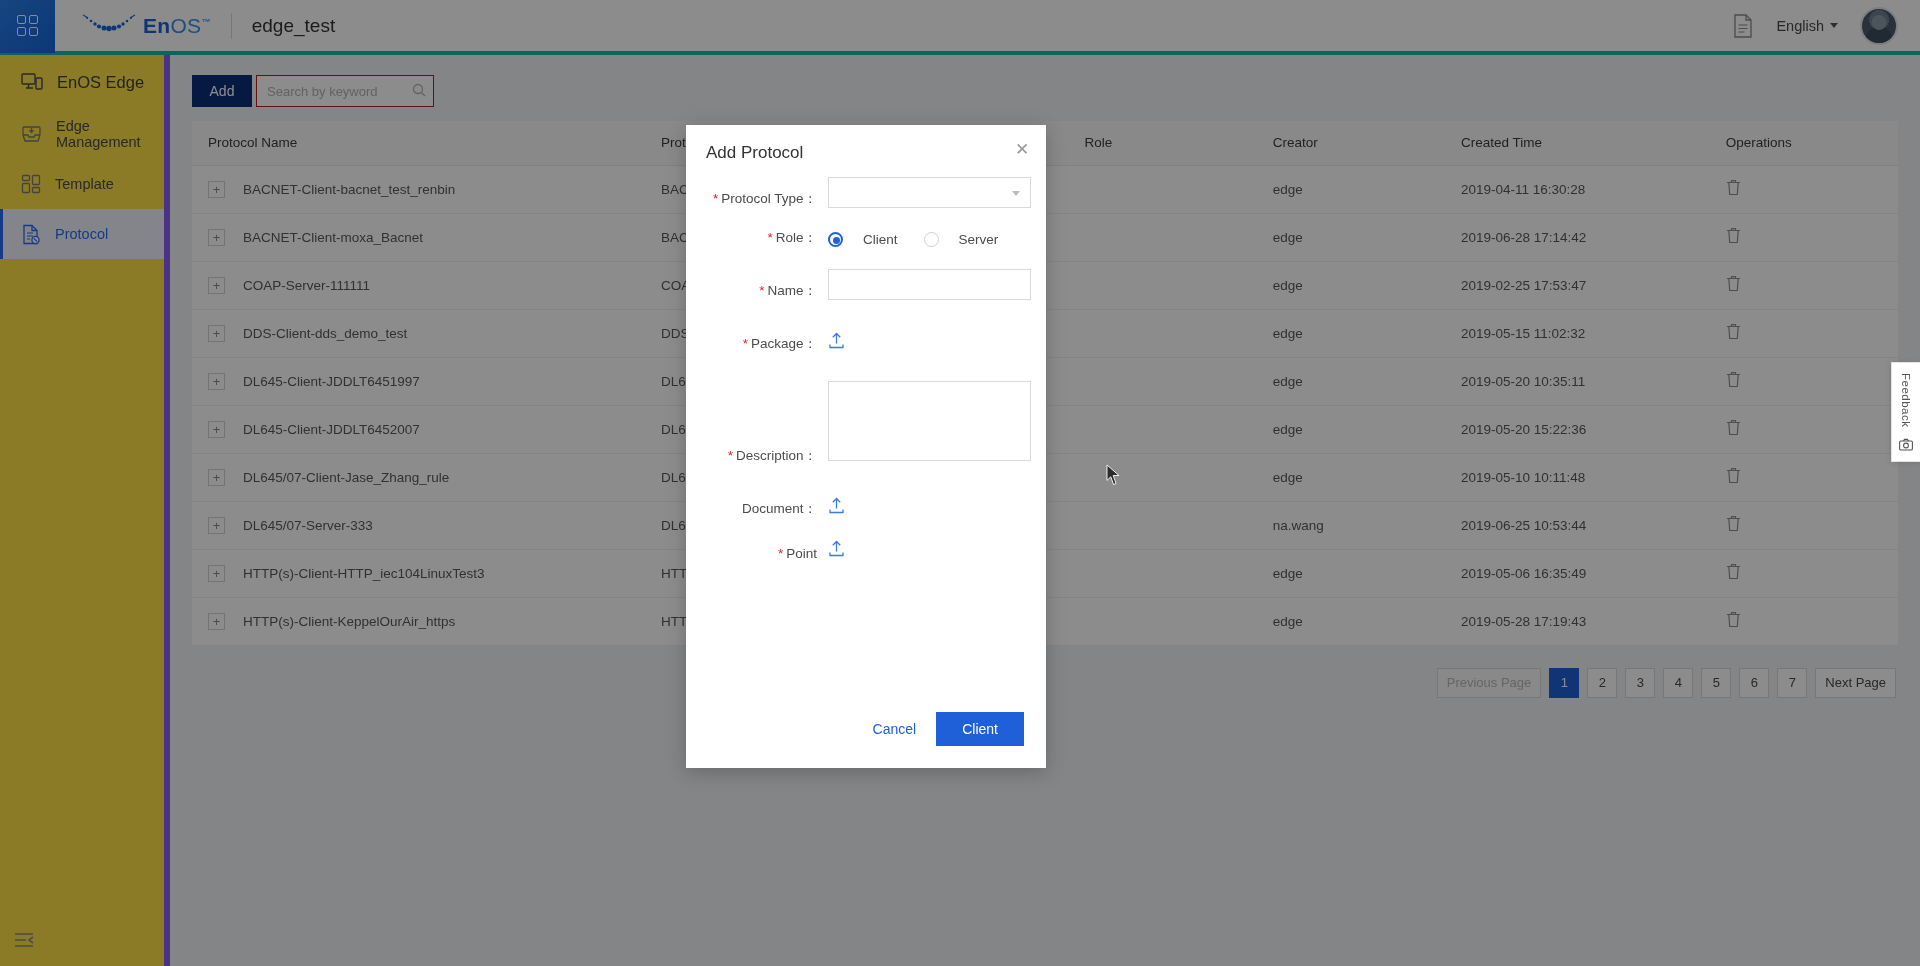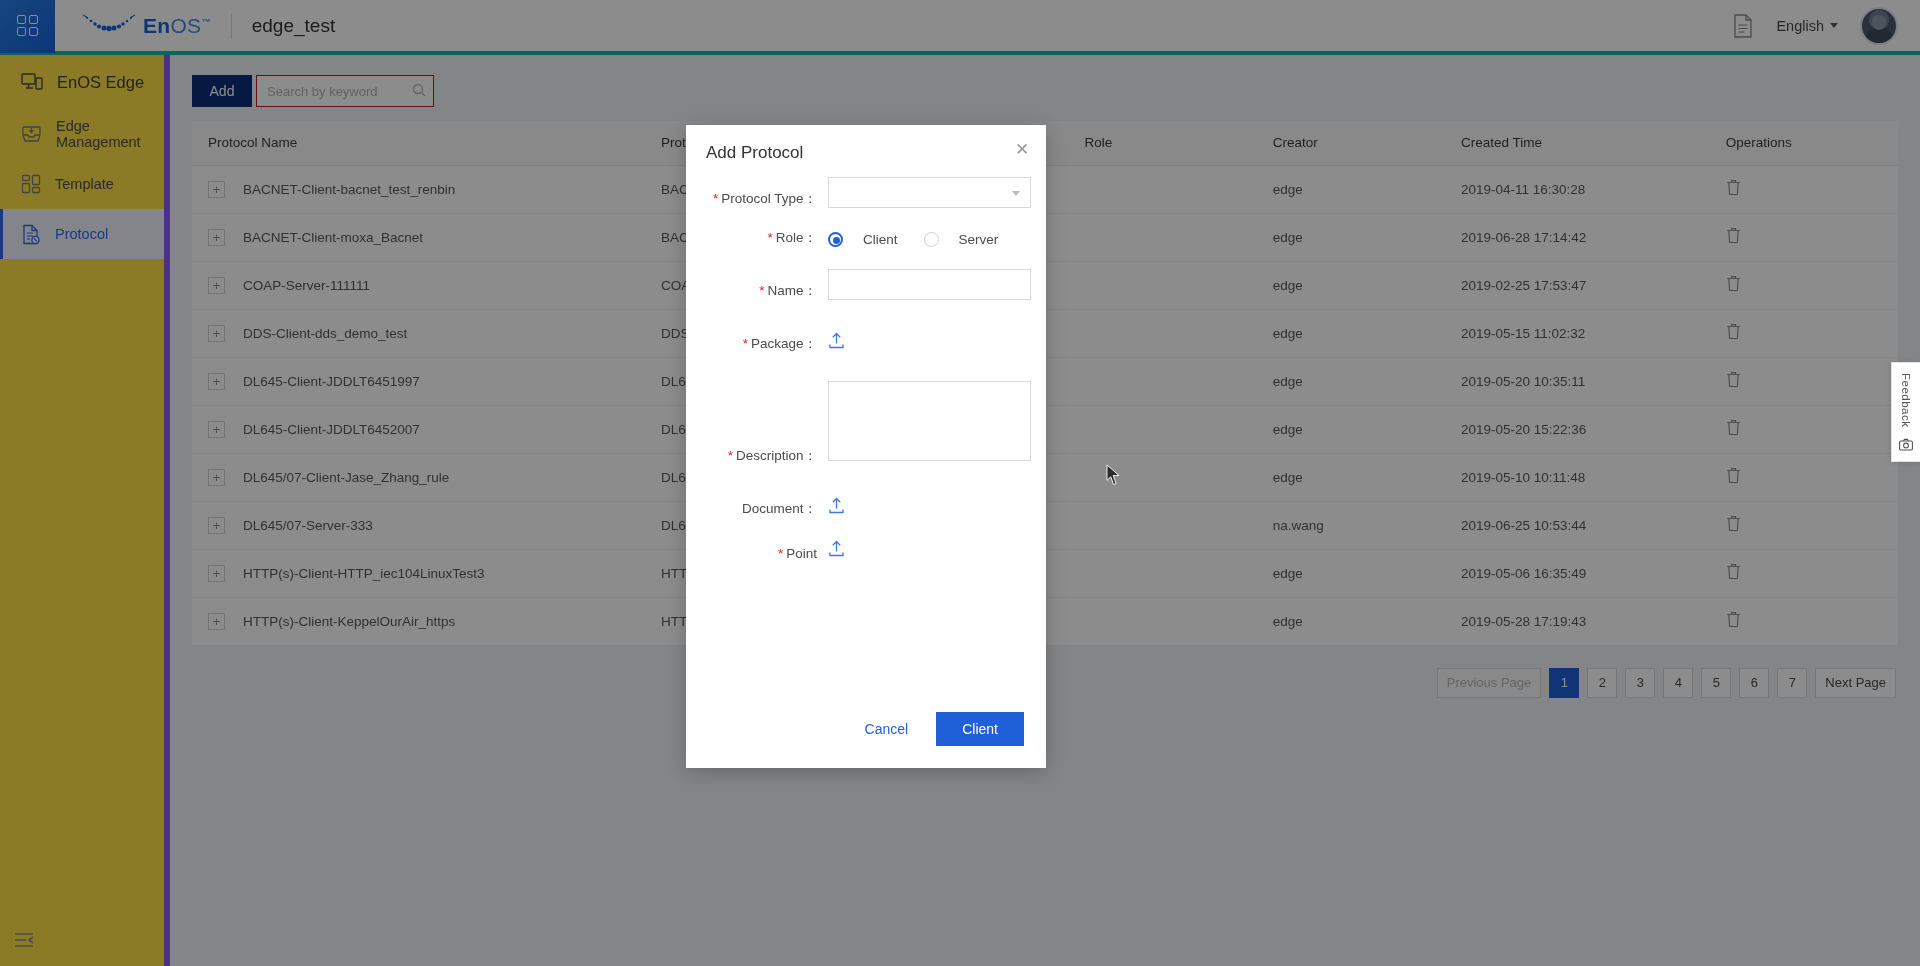--- a/index.html
+++ b/index.html
@@ -157,21 +157,21 @@
   .ta {
     width: 203px; height: 80px; border: 1px solid #d9d9d9; background: #fff;
     padding: 6px 9px; font-size: 13.5px; font-family: inherit; outline: none; resize: none;
   }
   .radios { display: flex; align-items: center; gap: 26px; padding-top: 5px; }
   .rad { display: flex; align-items: center; gap: 20px; cursor: pointer; font-size: 13.5px; color: #4c4c4c; }
   .dot { width: 15px; height: 15px; border-radius: 50%; border: 1px solid #d0d0d0; background: #fff; position: relative; }
   .dot.on { border: 2px solid #1f5fd8; }
   .dot.on::after { content: ""; position: absolute; left: 3px; top: 3px; width: 7px; height: 7px; border-radius: 50%; background: #1f5fd8; }
   .upl { padding-top: 2px; cursor: pointer; }
-  .foot { position: absolute; left: 0; bottom: 22px; width: 360px; display: flex; justify-content: flex-end; gap: 14px; padding-right: 22px; }
+  .foot { position: absolute; left: 0; bottom: 22px; width: 360px; display: flex; justify-content: flex-end; gap: 6px; padding-right: 22px; }
   .btn-cancel { background: none; border: none; color: #1f5fd8; font-size: 14px; cursor: pointer; font-family: inherit; padding: 8px 14px; }
   .btn-ok { background: #1f5fd8; border: none; color: #fff; font-size: 14px; cursor: pointer; font-family: inherit; padding: 9px 26px; }
 
   
   .feedback {
     position: absolute; right: 0; top: 362px; width: 29px; height: 100px;
     background: #fff; border: 1px solid #e3e3e3; border-right: none; z-index: 65;
     display: flex; flex-direction: column; align-items: center; justify-content: center;
     gap: 10px; cursor: pointer; box-shadow: -1px 1px 5px rgba(0,0,0,.1);
   }

